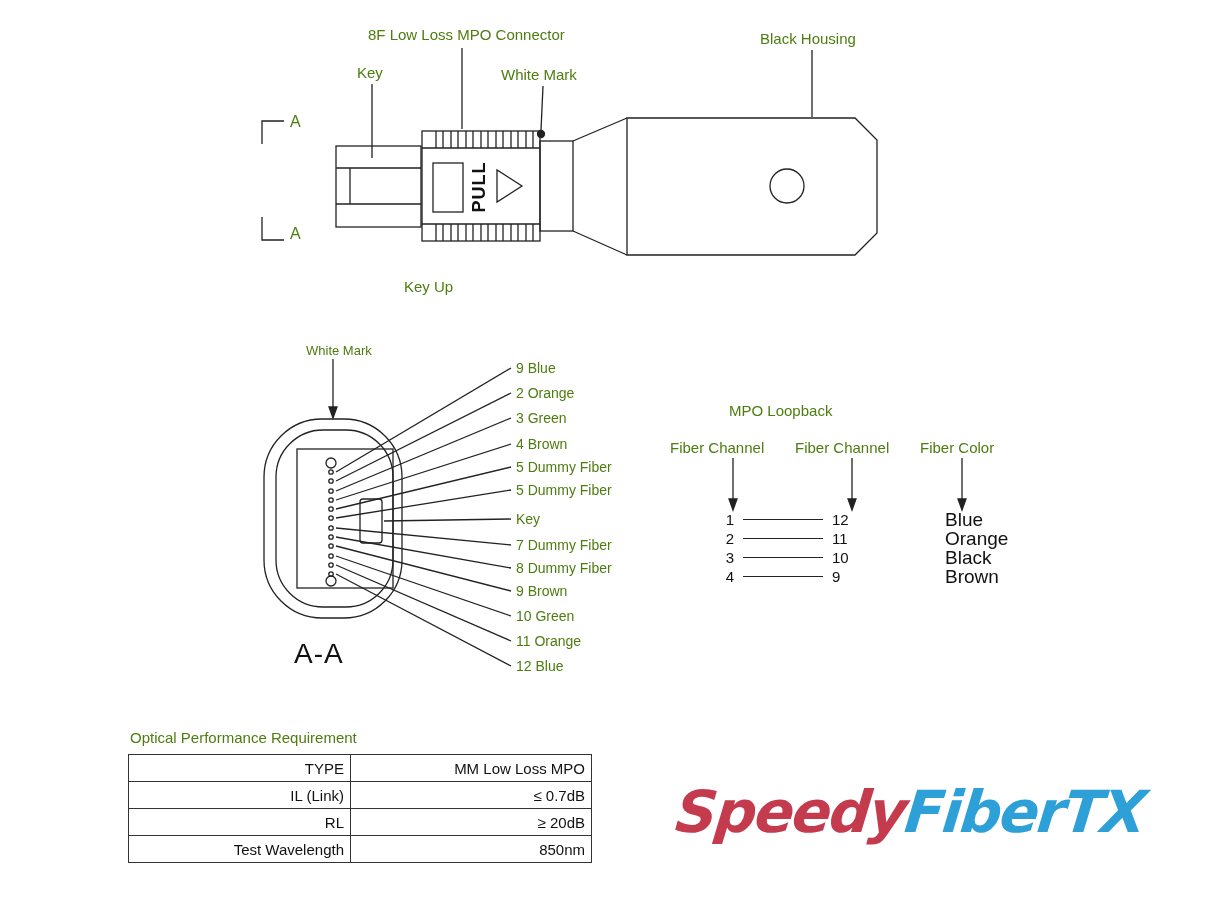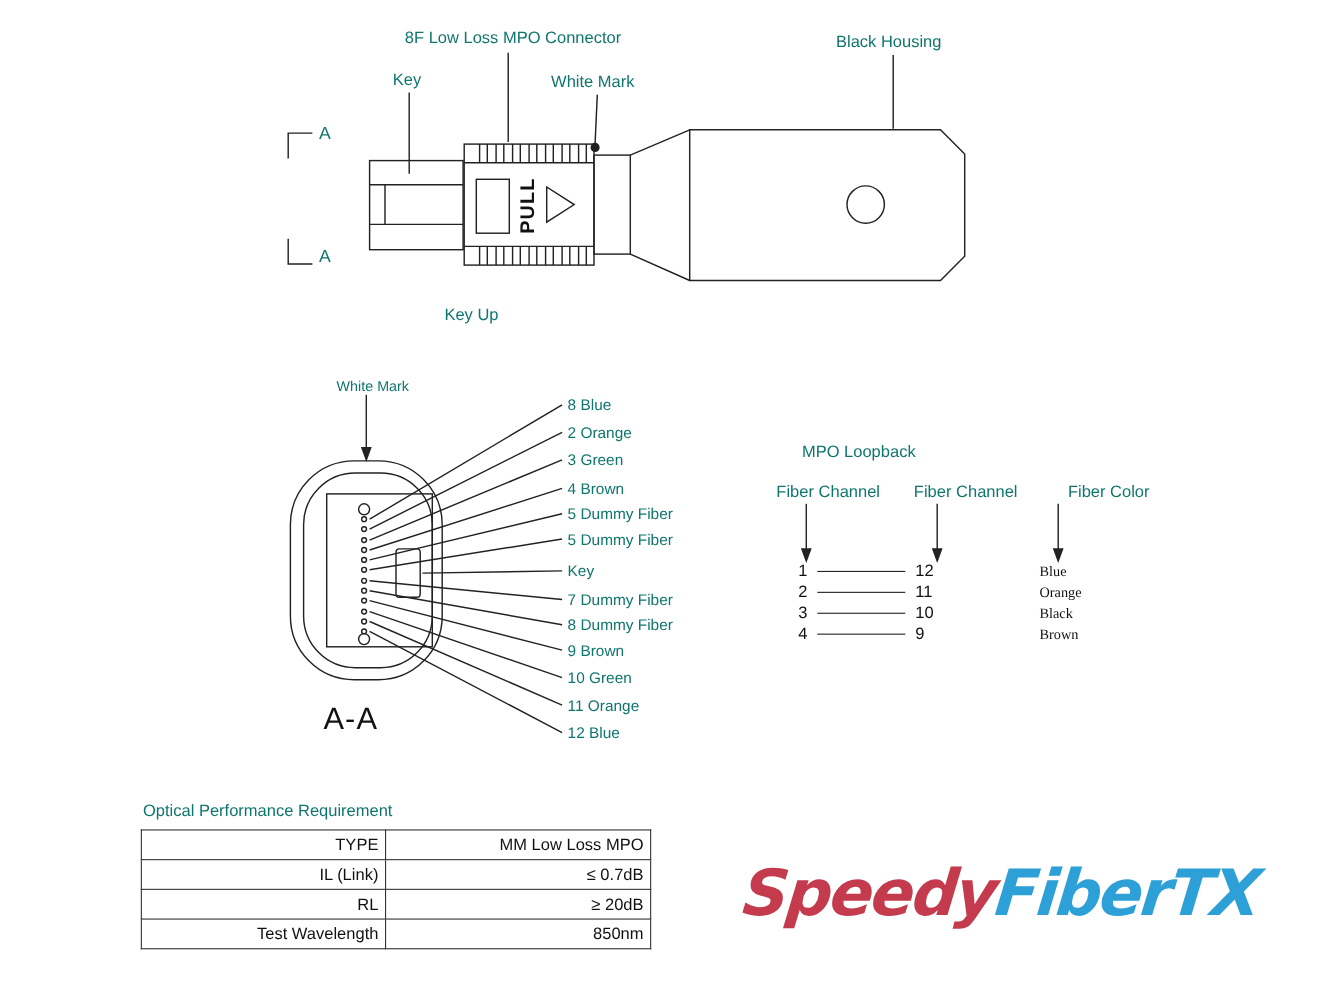--- a/index.html
+++ b/index.html
@@ -8,27 +8,27 @@
     width:1214px;height:910px;
     background:#ffffff;
     font-family:"Liberation Sans", sans-serif;
     color:#111;
     overflow:hidden;
   }
   svg.lines{position:absolute;left:0;top:0;}
   .lbl{
     position:absolute;
     font-size:15px;
-    color:#0f766e;
+    color:#4d7c0f;
     white-space:nowrap;
     line-height:18px;
   }
   .lbl-sm{font-size:13px;}
   .fiber-lbl{font-size:14px;}
-  .center{text-align:right;}
+  .center{text-align:left;}
   .pull-lbl{
     position:absolute;
     left:449px;top:177px;
     width:60px;height:20px;
     font-size:18px;font-weight:bold;letter-spacing:1px;
     text-align:center;
     transform:rotate(-90deg);
     transform-origin:center center;
   }
   .aa-lbl{
@@ -41,22 +41,21 @@
     width:150px;height:19px;
     display:flex;align-items:center;
     font-size:15px;
   }
   .map-row .from{width:22px;text-align:right;}
   .map-row .wire{flex:1;border-bottom:1.2px solid #222;margin:0 9px;height:1px;align-self:center;position:relative;top:-1px;}
   .map-row .to{width:30px;text-align:left;}
   .color-row{
     position:absolute;
     height:19px;line-height:19px;
-    font-size:13px;
-    font-family:Liberation Serif, serif;
+    font-size:19px;
   }
   table.perf{
     position:absolute;
     left:128px;top:754px;
     border-collapse:collapse;
     font-size:15px;
   }
   table.perf td{
     border:1.4px solid #333;
     height:26px;
@@ -175,21 +174,21 @@
   <div class="lbl" style="left:357px;top:64px;">Key</div>
   <div class="lbl" style="left:501px;top:66px;">White Mark</div>
   <div class="lbl" style="left:290px;top:113px;font-size:16px;">A</div>
   <div class="lbl" style="left:290px;top:225px;font-size:16px;">A</div>
   <div class="lbl" style="left:404px;top:278px;">Key Up</div>
   <div class="pull-lbl">PULL</div>
 
   <div class="lbl lbl-sm" style="left:306px;top:342px;">White Mark</div>
   <div class="aa-lbl">A-A</div>
 
-  <div class="lbl fiber-lbl" style="left:516px;top:359px;">8 Blue</div>
+  <div class="lbl fiber-lbl" style="left:516px;top:359px;">9 Blue</div>
   <div class="lbl fiber-lbl" style="left:516px;top:384px;">2 Orange</div>
   <div class="lbl fiber-lbl" style="left:516px;top:409px;">3 Green</div>
   <div class="lbl fiber-lbl" style="left:516px;top:435px;">4 Brown</div>
   <div class="lbl fiber-lbl" style="left:516px;top:458px;">5 Dummy Fiber</div>
   <div class="lbl fiber-lbl" style="left:516px;top:481px;">5 Dummy Fiber</div>
   <div class="lbl fiber-lbl" style="left:516px;top:510px;">Key</div>
   <div class="lbl fiber-lbl" style="left:516px;top:536px;">7 Dummy Fiber</div>
   <div class="lbl fiber-lbl" style="left:516px;top:559px;">8 Dummy Fiber</div>
   <div class="lbl fiber-lbl" style="left:516px;top:582px;">9 Brown</div>
   <div class="lbl fiber-lbl" style="left:516px;top:607px;">10 Green</div>

